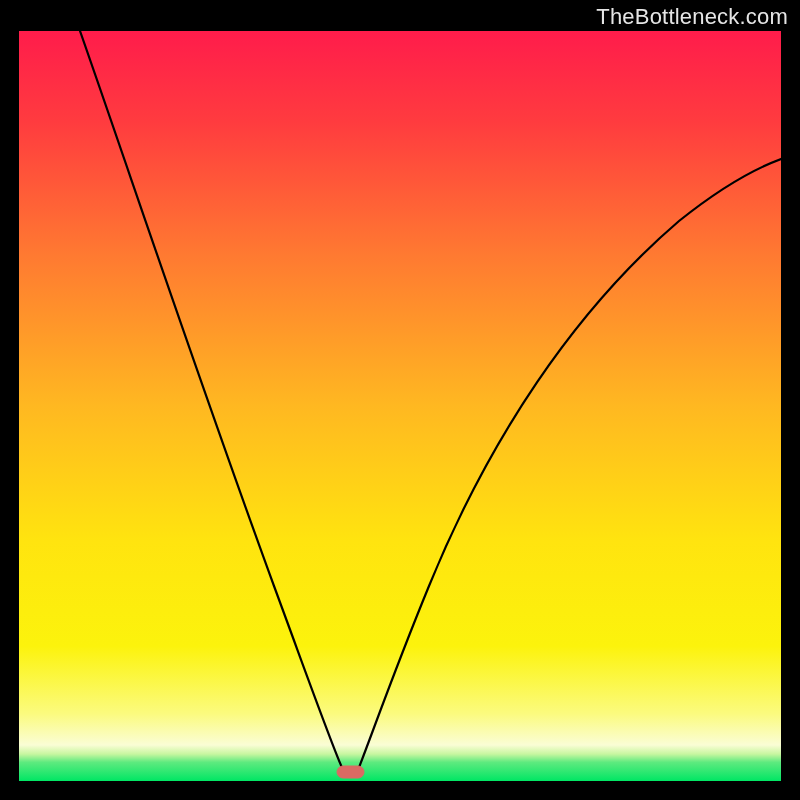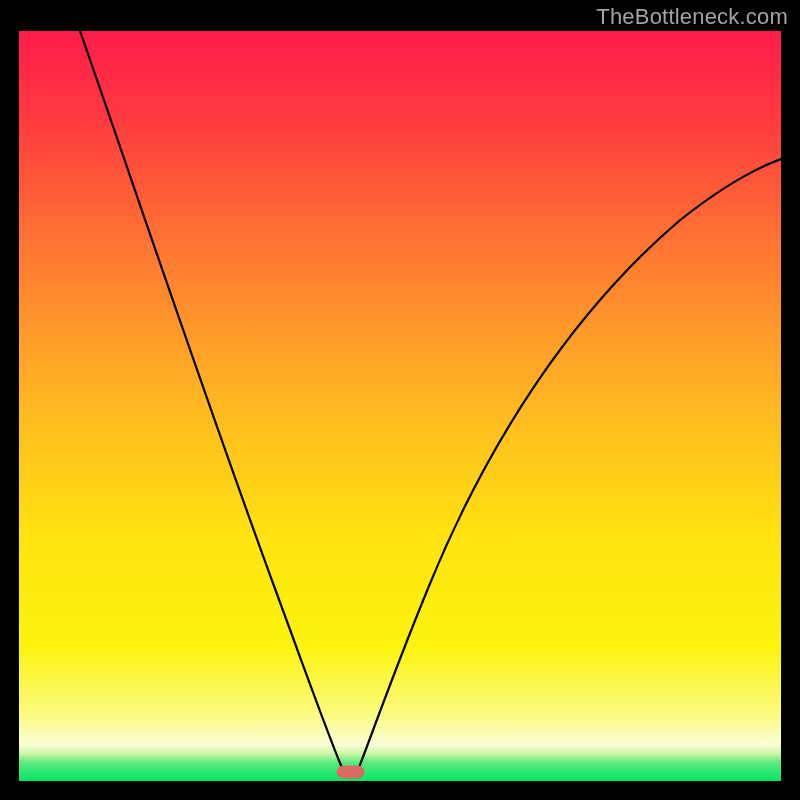--- a/index.html
+++ b/index.html
@@ -14,21 +14,21 @@
   .frame {
     position: relative;
     width: 800px;
     height: 800px;
     background: #000;
   }
   .watermark {
     position: absolute;
     top: 4px;
     right: 12px;
-    color: #a3a3a3;
+    color: #e5e5e5;
     font-size: 22px;
     font-weight: 400;
     letter-spacing: 0.2px;
     pointer-events: none;
     z-index: 10;
   }
   .plot-area {
     position: absolute;
     left: 19px;
     top: 31px;

